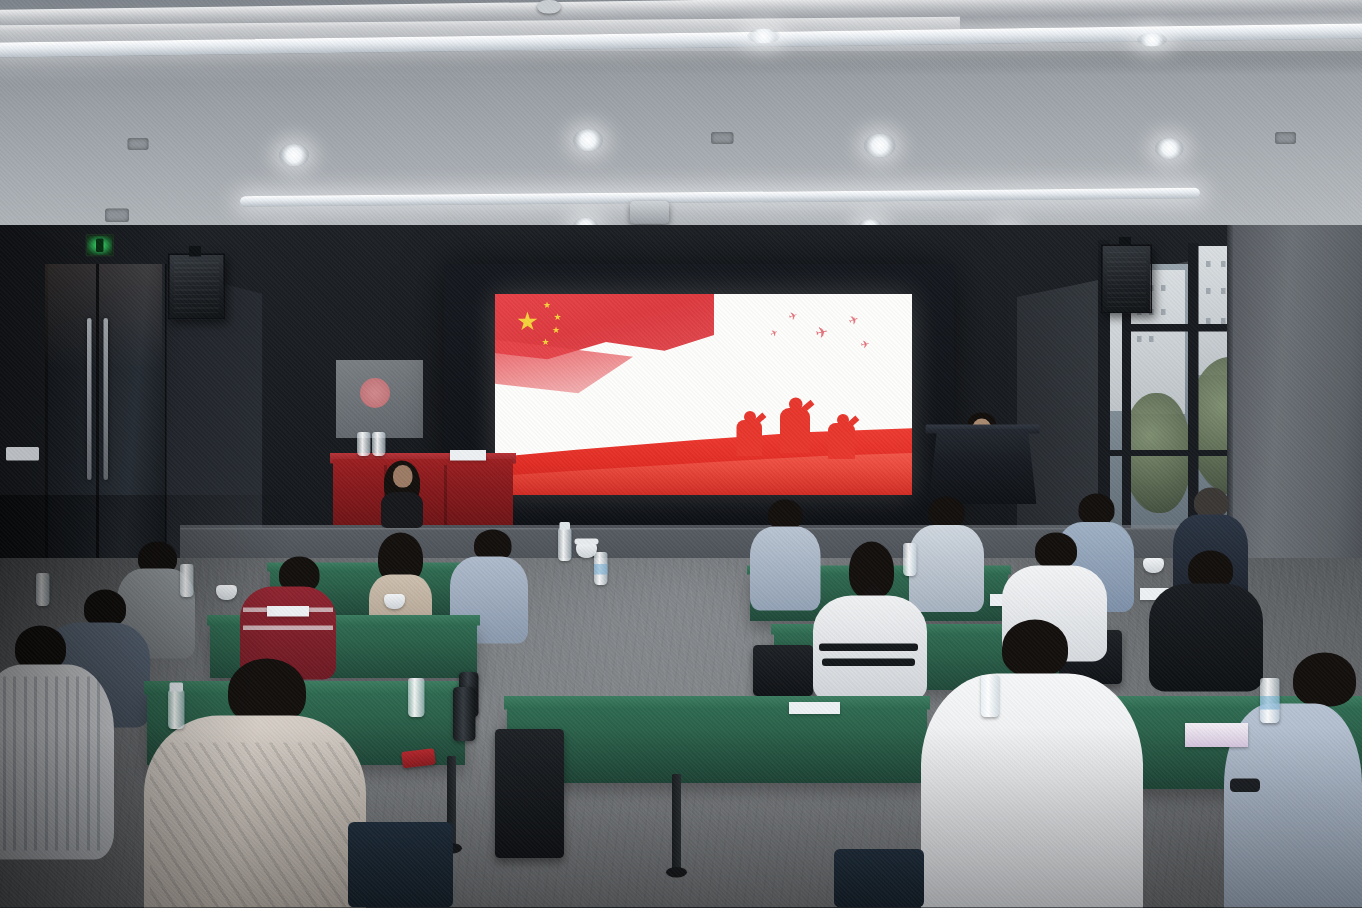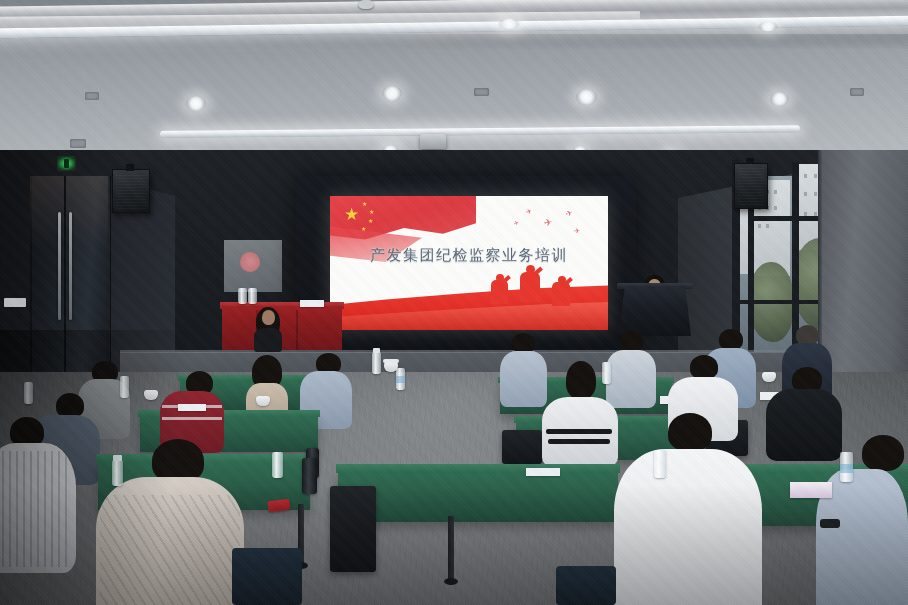--- a/index.html
+++ b/index.html
@@ -310,21 +310,20 @@
     <span class="star" style="left:39px;top:13px;font-size:6px;">★</span>
     <span class="star" style="left:38px;top:22px;font-size:6px;">★</span>
     <span class="star" style="left:31px;top:30px;font-size:6px;">★</span>
 
     <span class="bird" style="left:196px;top:12px;font-size:7px;transform:rotate(-18deg);">✈</span>
     <span class="bird" style="left:214px;top:22px;font-size:10px;transform:rotate(-12deg);">✈</span>
     <span class="bird" style="left:236px;top:14px;font-size:8px;transform:rotate(-22deg);">✈</span>
     <span class="bird" style="left:244px;top:31px;font-size:7px;transform:rotate(-8deg);">✈</span>
     <span class="bird" style="left:184px;top:24px;font-size:6px;transform:rotate(-25deg);">✈</span>
 
-    <div class="slide-title">产发集团纪检监察业务培训</div>
 
     <div class="ribbon"></div>
     <div class="ribbon2"></div>
 
     <div class="sil-head" style="left:166px;bottom:48px;width:8px;height:8px;"></div>
     <div class="sil" style="left:161px;bottom:26px;width:17px;height:24px;border-radius:5px 5px 0 0;"></div>
     <div class="sil-arm" style="left:172px;bottom:44px;width:12px;height:4px;transform:rotate(-42deg);"></div>
 
     <div class="sil-head" style="left:196px;bottom:56px;width:9px;height:9px;"></div>
     <div class="sil" style="left:190px;bottom:28px;width:20px;height:30px;border-radius:6px 6px 0 0;"></div>

